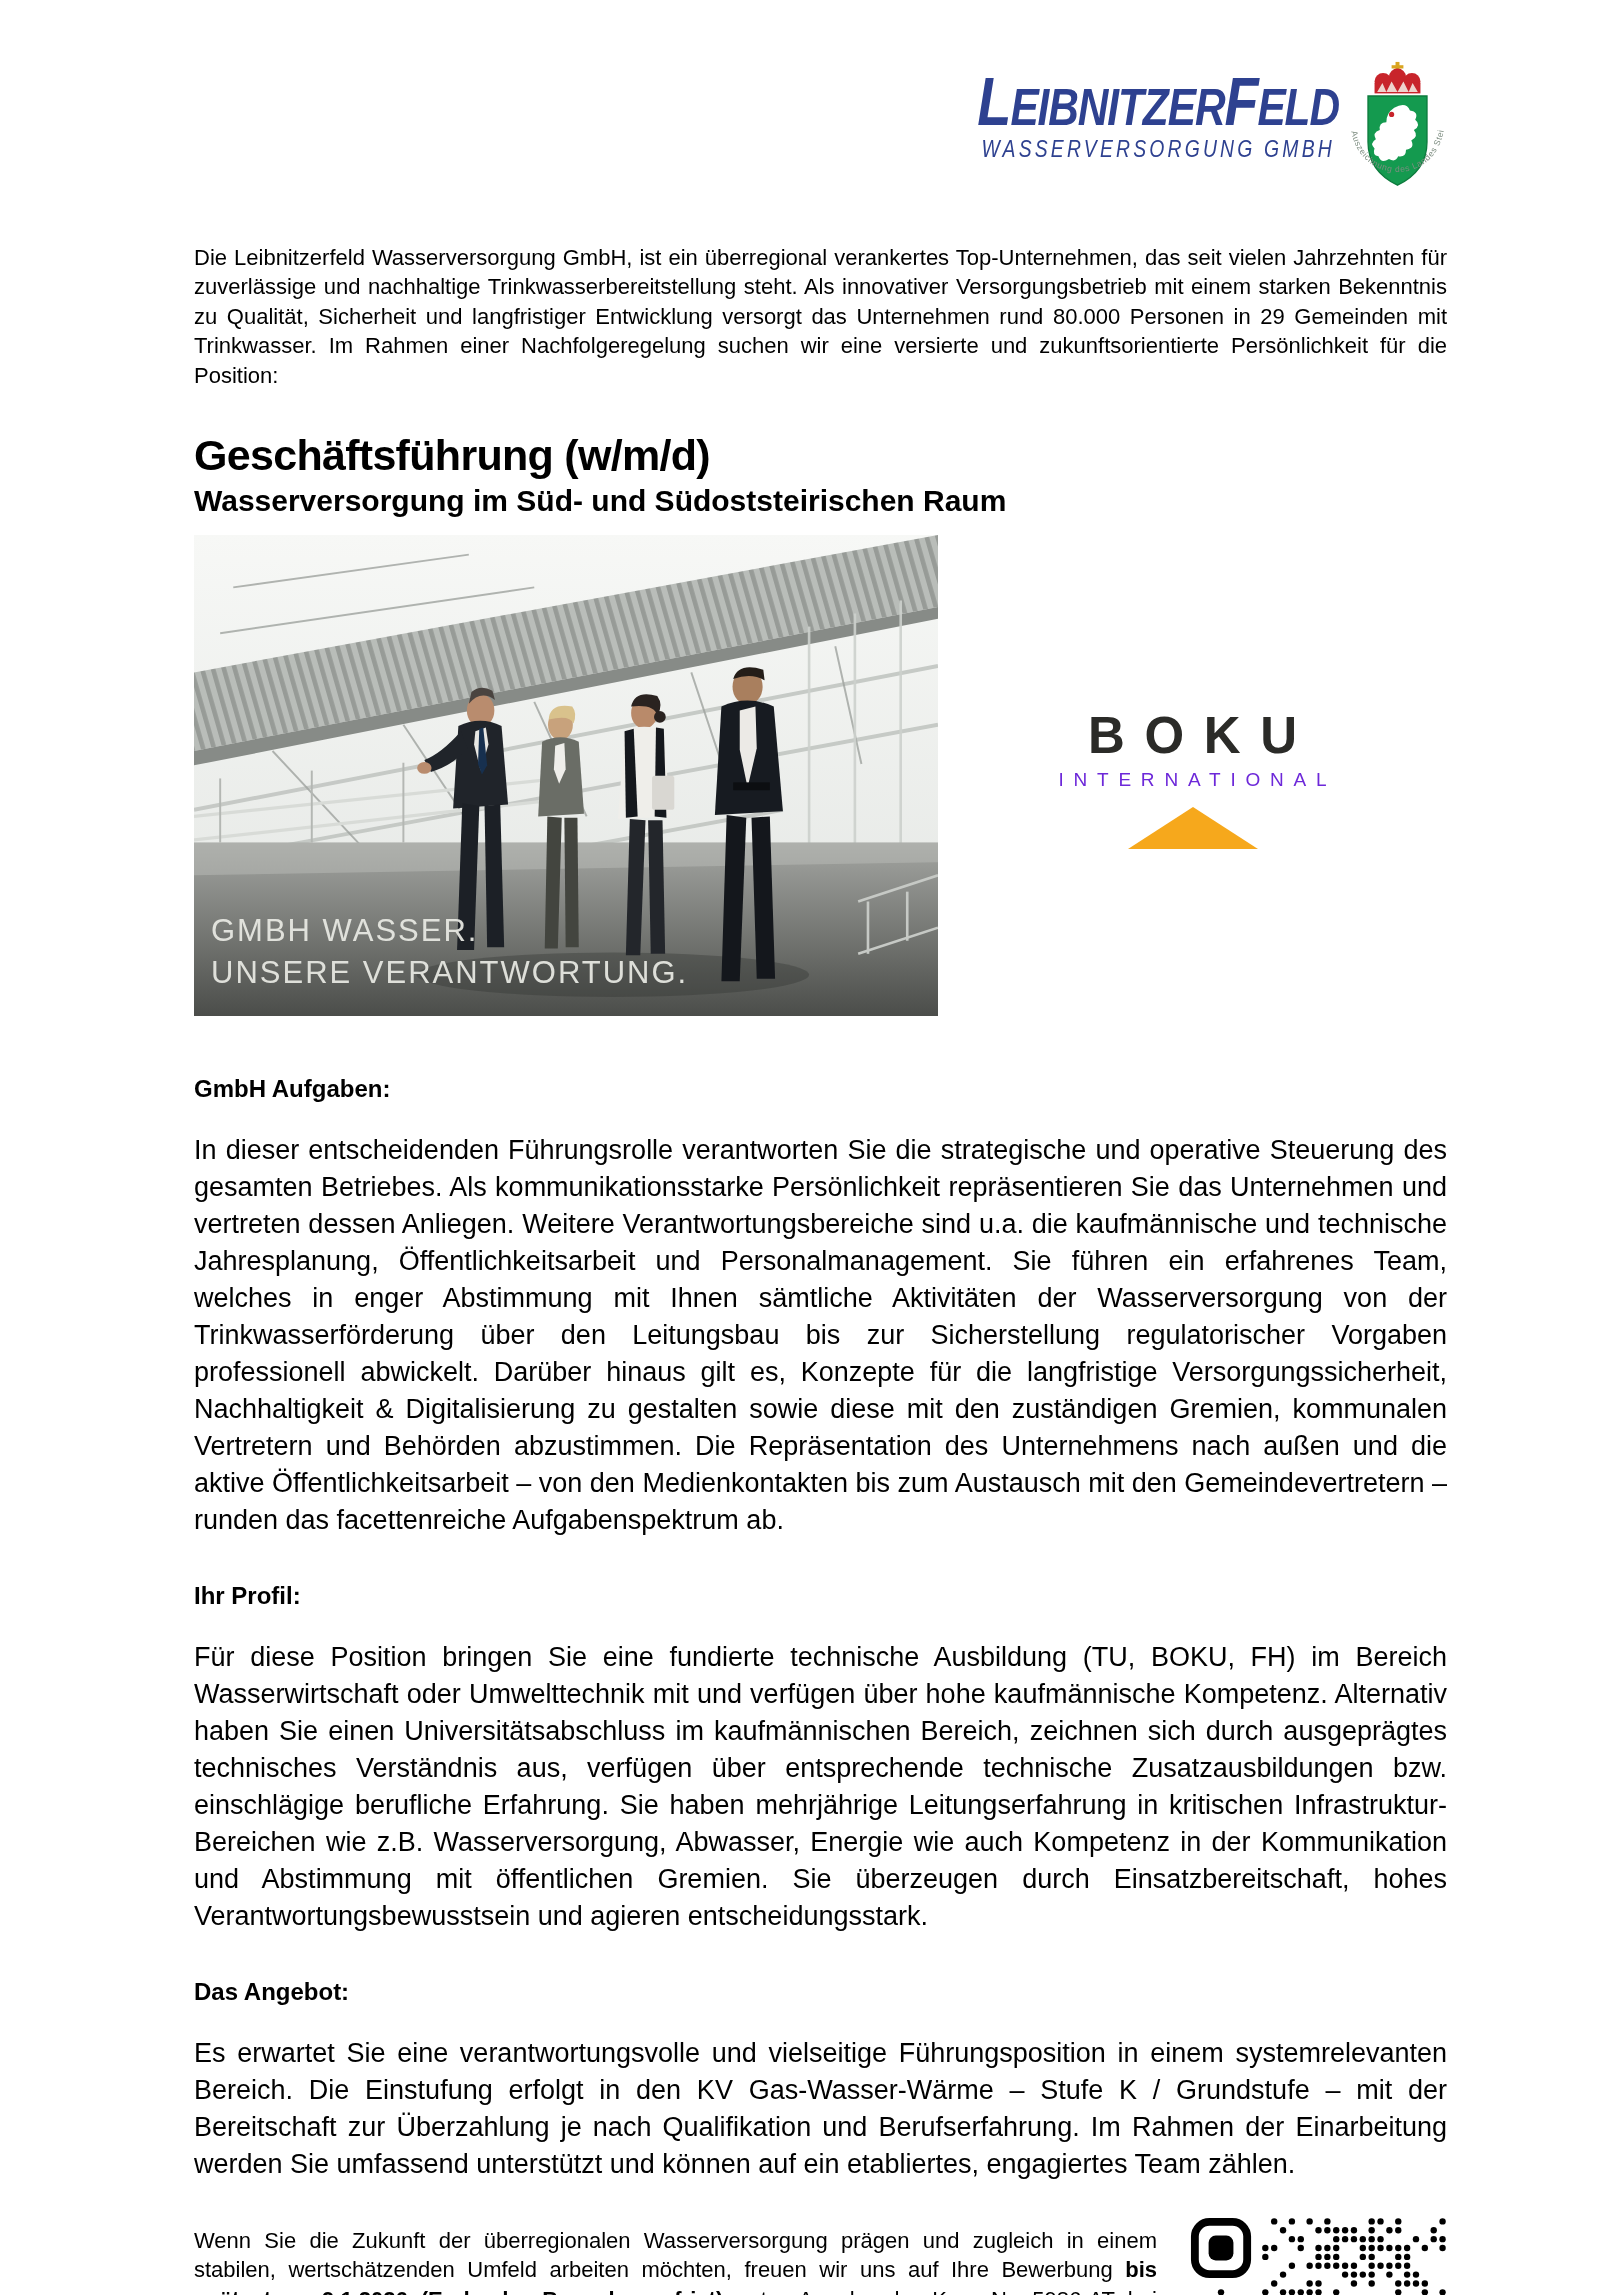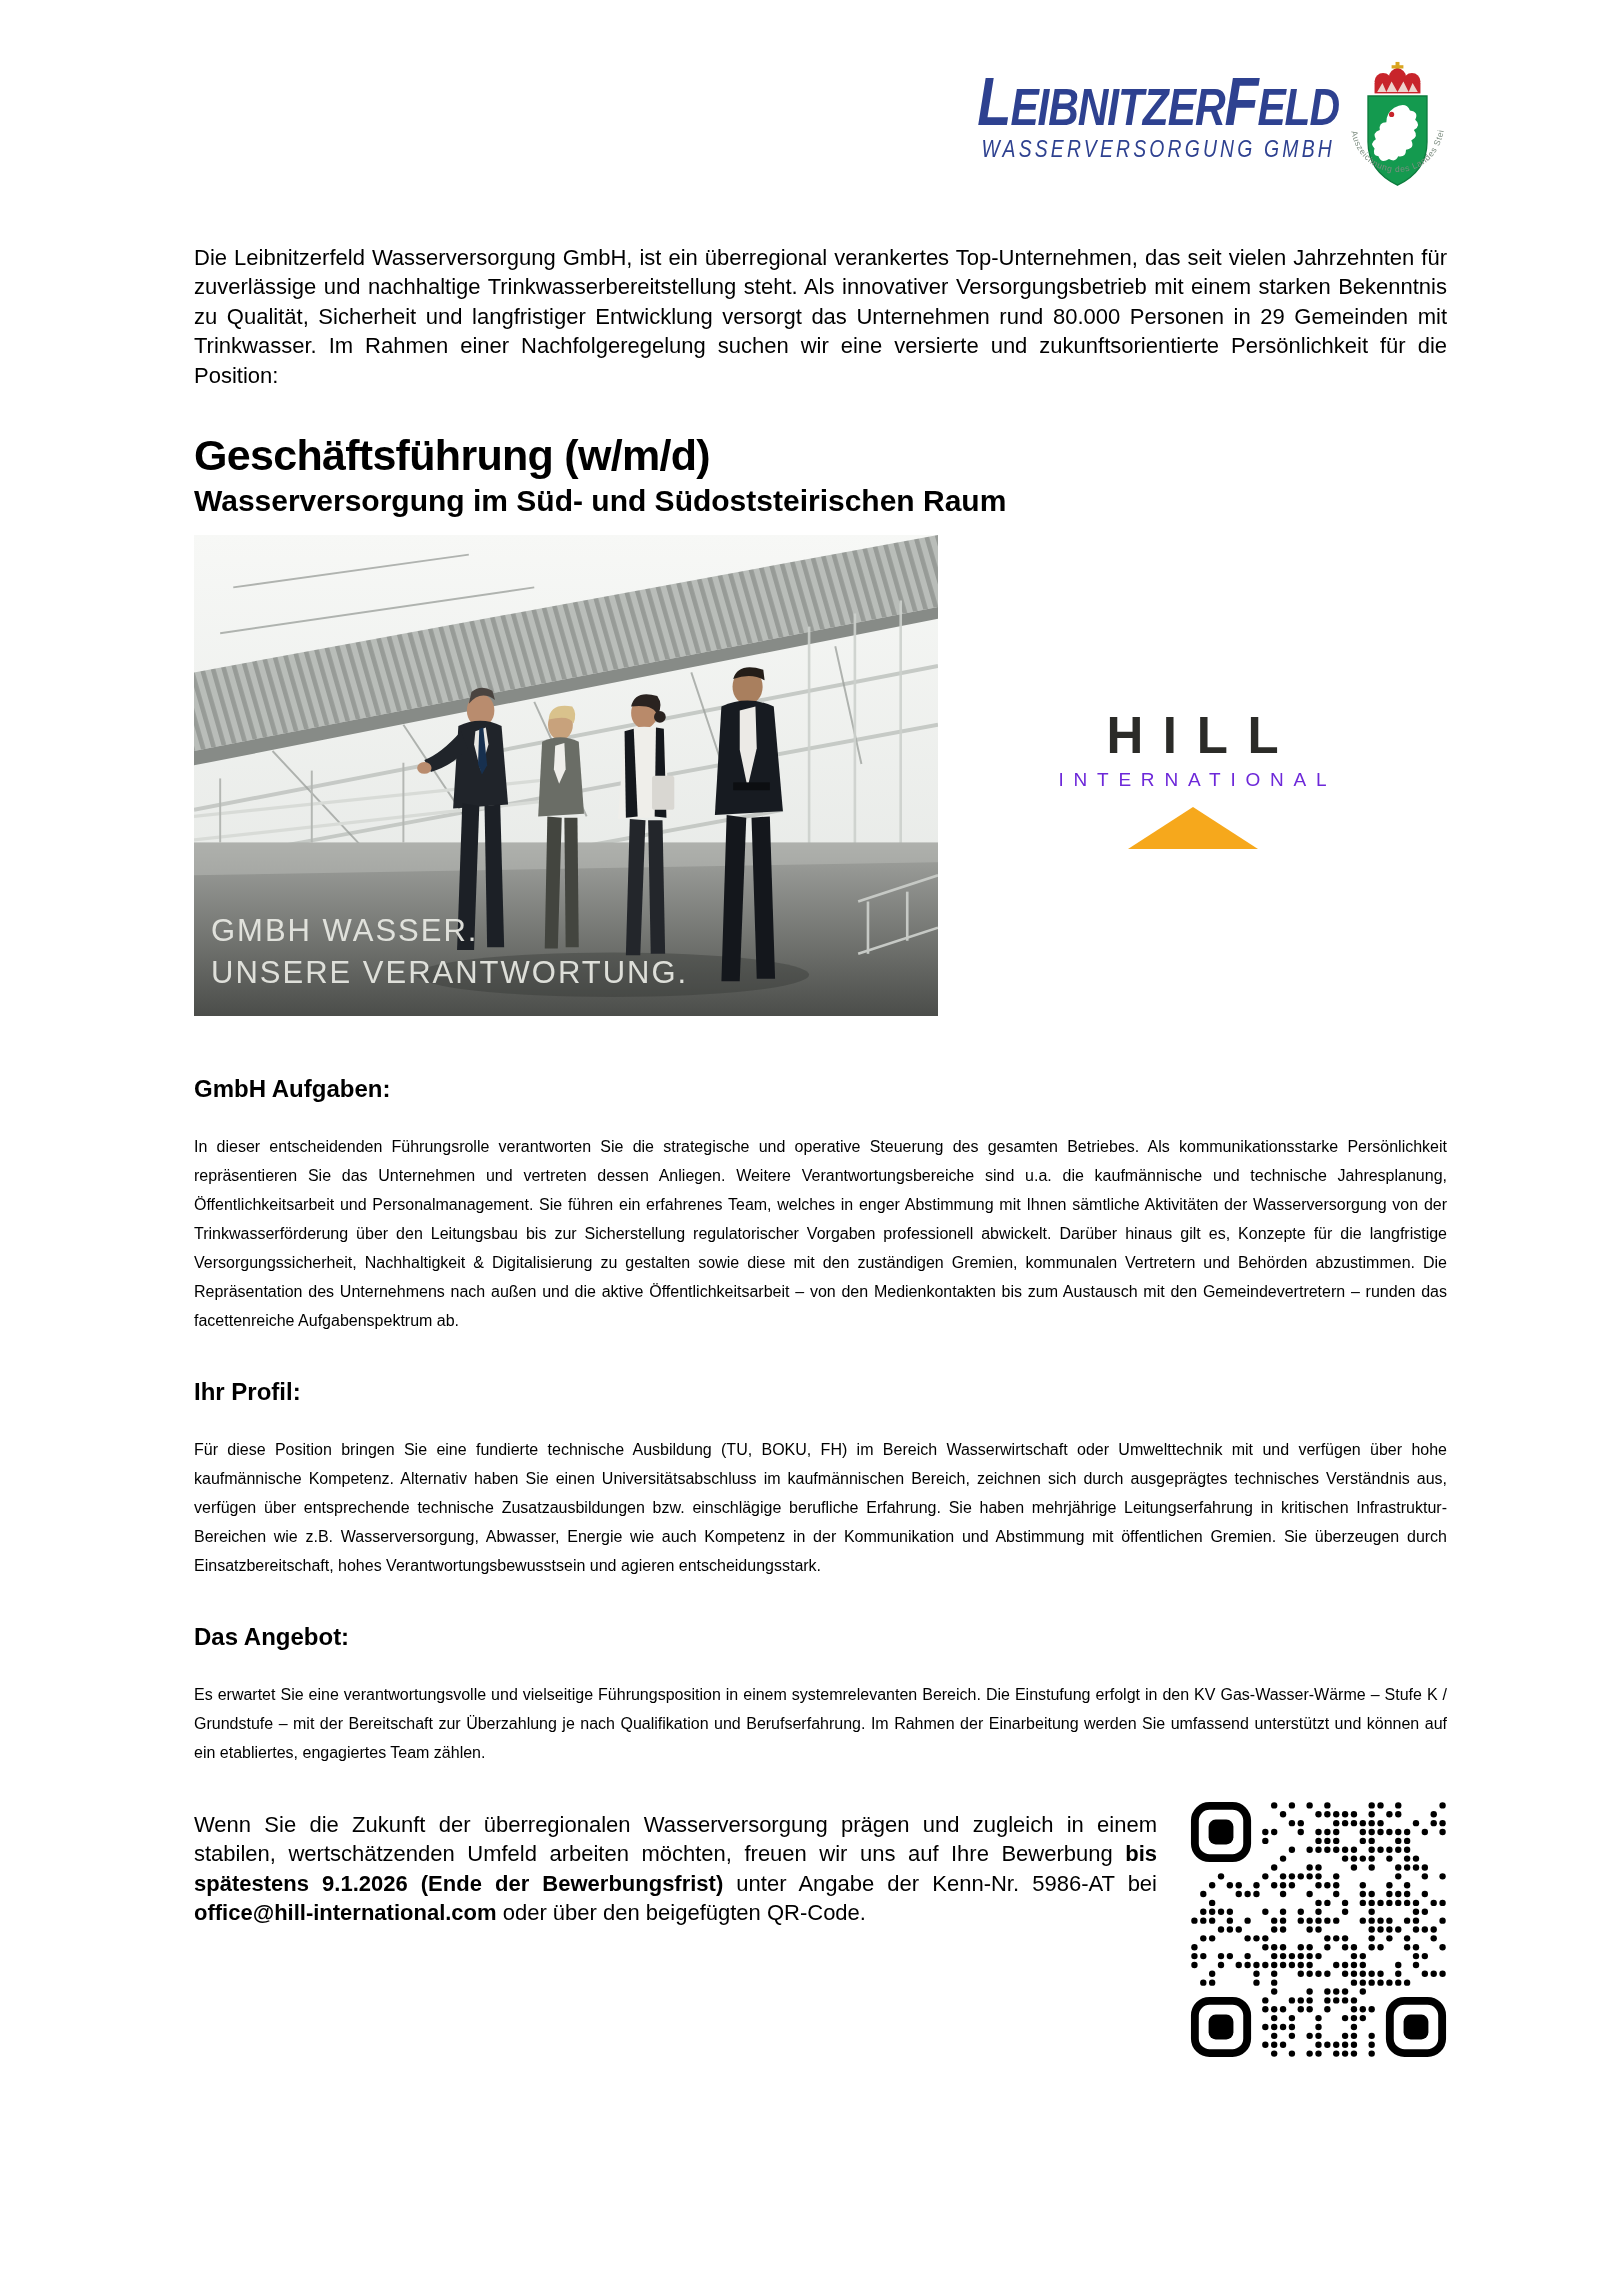--- a/index.html
+++ b/index.html
@@ -34,21 +34,21 @@
   .photo{position:relative;width:744px;height:481px;flex:0 0 auto;overflow:hidden;background:#e9ebe8;}
   .photo svg{display:block;width:100%;height:100%;}
   .caption{position:absolute;left:17px;bottom:22px;color:#e9eae4;font-size:31px;font-weight:300;letter-spacing:2px;line-height:42px;opacity:.93;}
   .hill{flex:1;display:flex;flex-direction:column;align-items:center;padding-top:175px;}
   .hill-word{font-size:51px;font-weight:bold;color:#2b2b28;letter-spacing:19.6px;text-indent:19.6px;line-height:1;}
   .hill-sub{font-size:19px;color:#6d28d9;letter-spacing:9.8px;text-indent:9.8px;margin-top:7.9px;}
   .hill-tri{margin-top:15.7px;width:0;height:0;border-left:65px solid transparent;border-right:65px solid transparent;border-bottom:42px solid #F6A81C;}
 
   
   h3.sec{font-size:24px;font-weight:bold;margin:0 0 29px;}
-  .sec-body{font-size:16px;line-height:29px;text-align:justify;margin:16px 0 43px;}
+  .sec-body{font-size:27px;line-height:37px;text-align:justify;margin:16px 0 43px;}
 
   
   .closing-row{display:flex;gap:33px;align-items:flex-start;}
   .closing{flex:1;font-size:22px;line-height:29.4px;text-align:justify;margin:0;}
   .closing b{font-weight:bold;}
   .qr{flex:0 0 257px;height:257px;margin-top:-9.2px;}
   .qr svg{width:257px;height:257px;display:block;}
 </style>
 </head>
 <body>
@@ -201,21 +201,21 @@
           <path d="M814,428 l30,4 -10,250 -28,0 z" fill="#14171c"></path>
           <path d="M852,432 l28,-2 8,248 -28,0 z" fill="#14171c"></path>
         </g>
       </svg>
       <div class="caption">
         <div>GMBH WASSER.</div>
         <div>UNSERE VERANTWORTUNG.</div>
       </div>
     </div>
     <div class="hill">
-      <div class="hill-word">HILL</div>
+      <div class="hill-word">BOKU</div>
       <div class="hill-sub">INTERNATIONAL</div>
       <div class="hill-tri"></div>
     </div>
   </div>
 
   <section>
     <h3 class="sec">GmbH Aufgaben:</h3>
     <p class="sec-body">In dieser entscheidenden Führungsrolle verantworten Sie die strategische und operative Steuerung des gesamten Betriebes. Als kommunikationsstarke Persönlichkeit repräsentieren Sie das Unternehmen und vertreten dessen Anliegen. Weitere Verantwortungsbereiche sind u.a. die kaufmännische und technische Jahresplanung, Öffentlichkeitsarbeit und Personalmanagement. Sie führen ein erfahrenes Team, welches in enger Abstimmung mit Ihnen sämtliche Aktivitäten der Wasserversorgung von der Trinkwasserförderung über den Leitungsbau bis zur Sicherstellung regulatorischer Vorgaben professionell abwickelt. Darüber hinaus gilt es, Konzepte für die langfristige Versorgungssicherheit, Nachhaltigkeit &amp; Digitalisierung zu gestalten sowie diese mit den zuständigen Gremien, kommunalen Vertretern und Behörden abzustimmen. Die Repräsentation des Unternehmens nach außen und die aktive Öffentlichkeitsarbeit – von den Medienkontakten bis zum Austausch mit den Gemeindevertretern – runden das facettenreiche Aufgabenspektrum ab.</p>
   </section>
 

